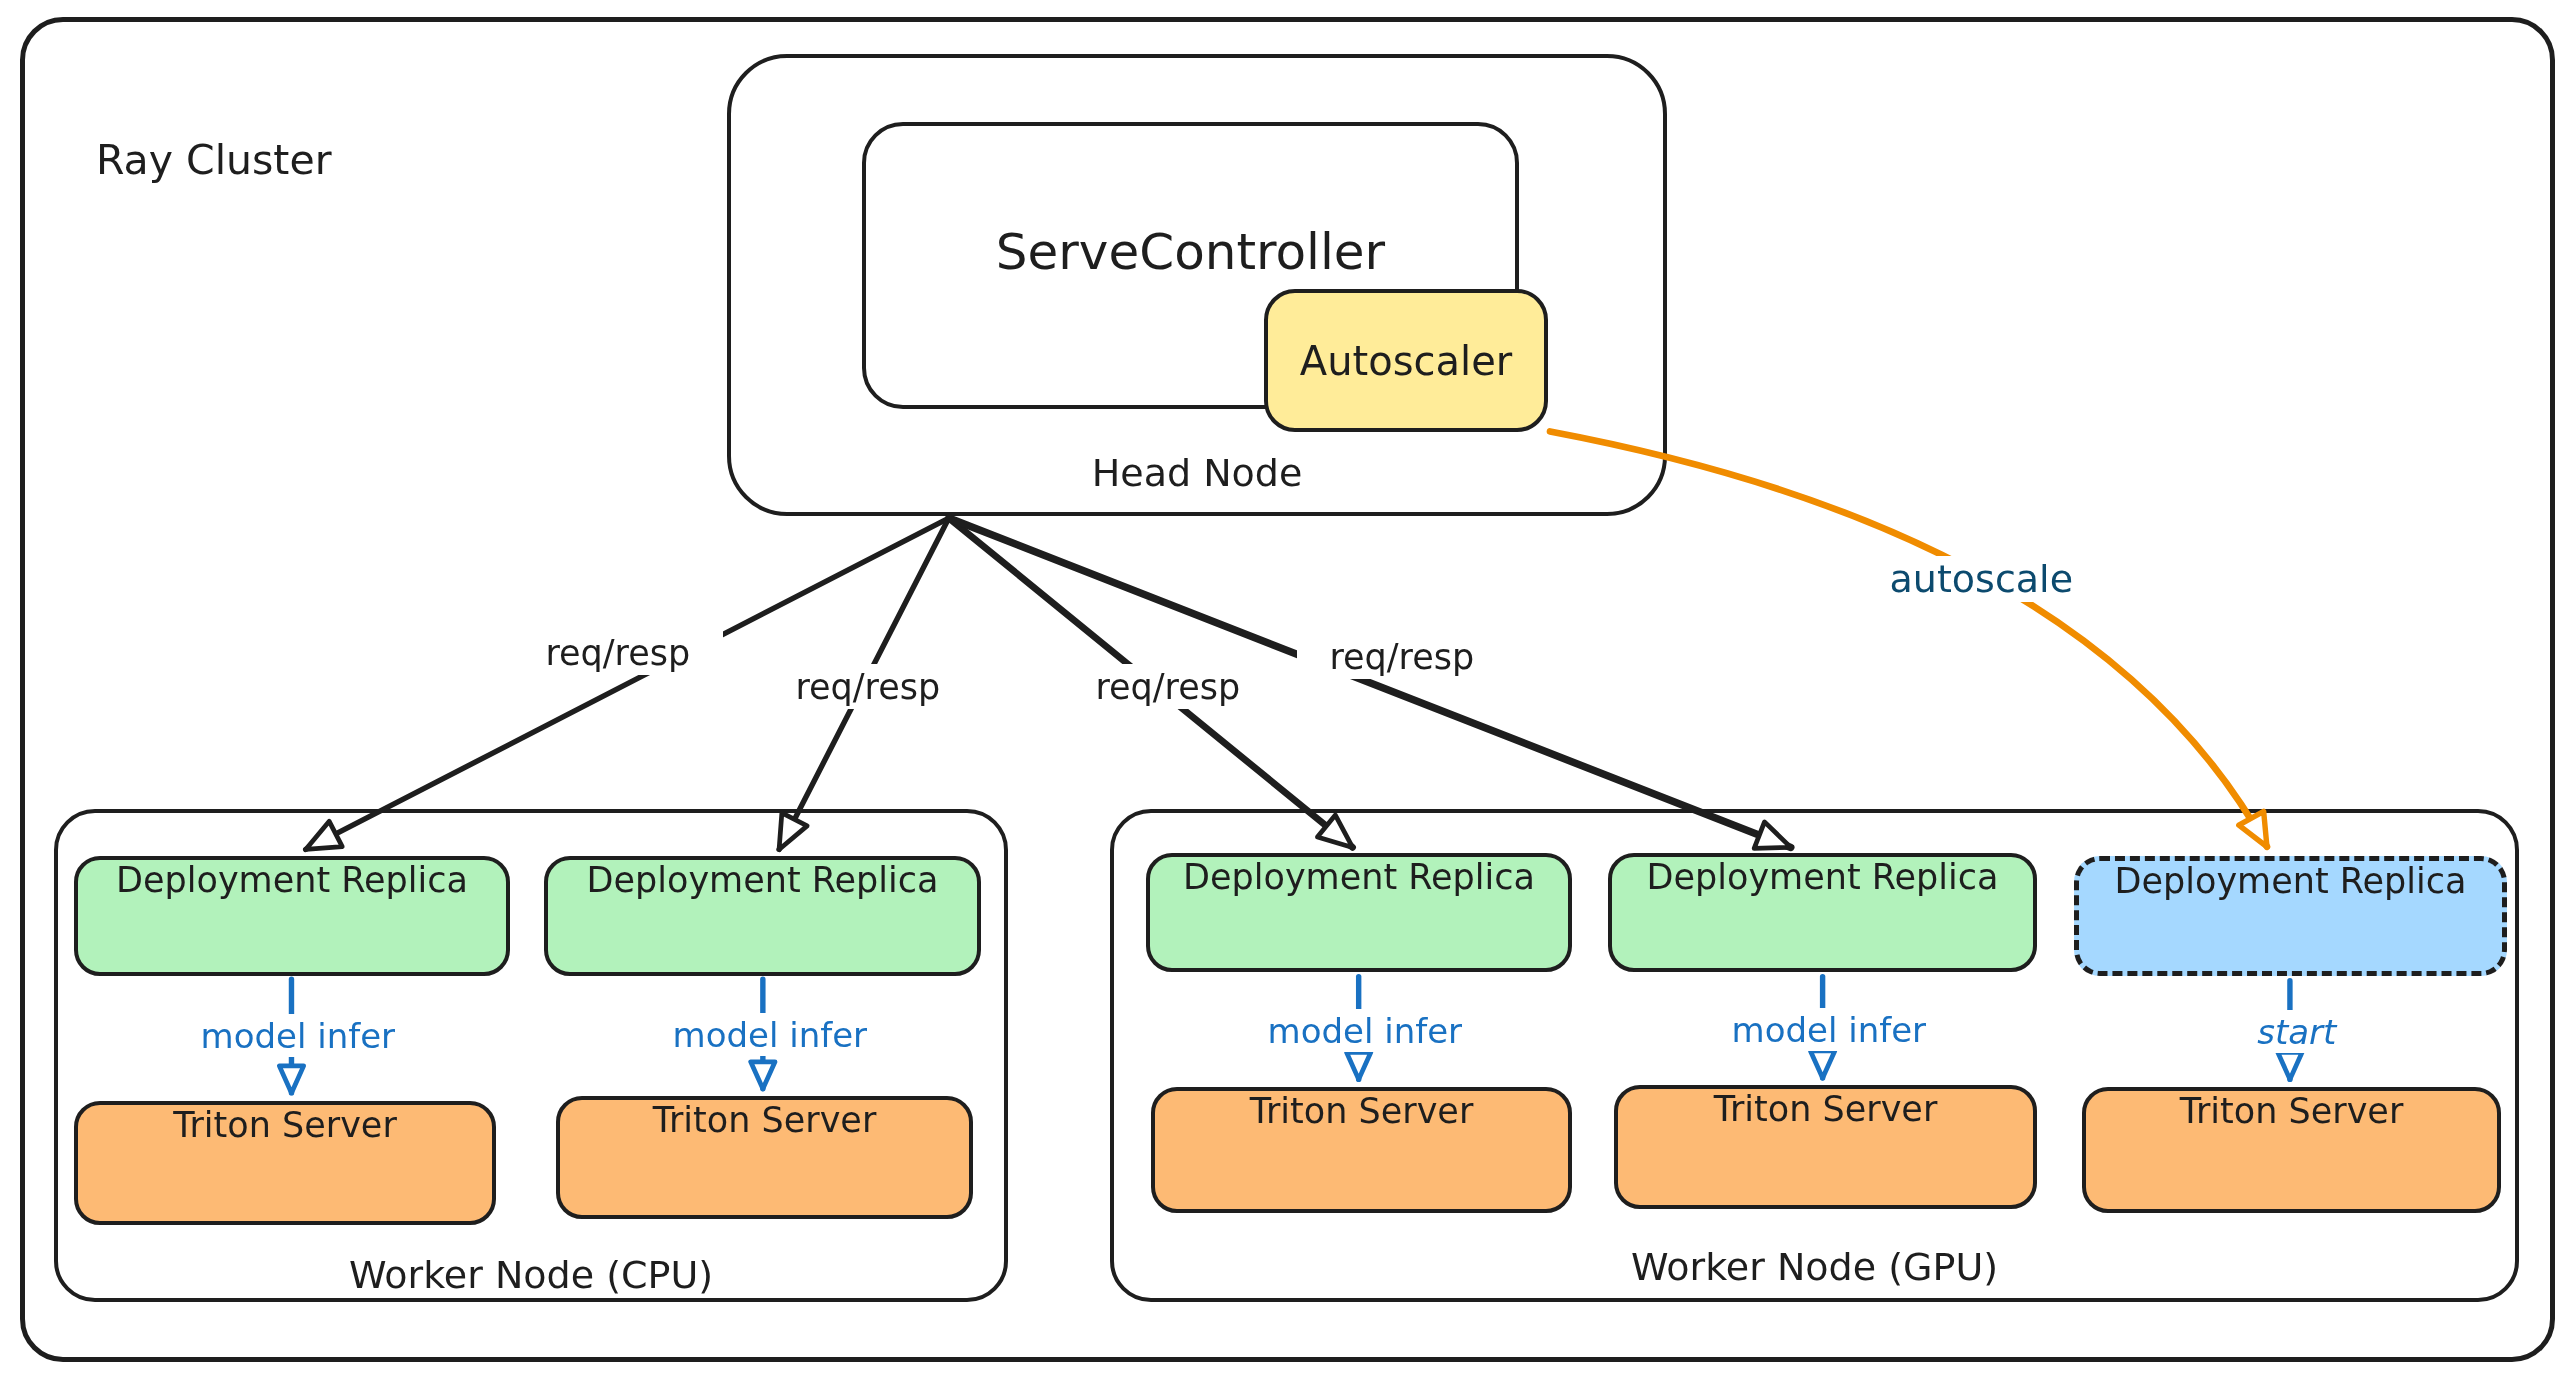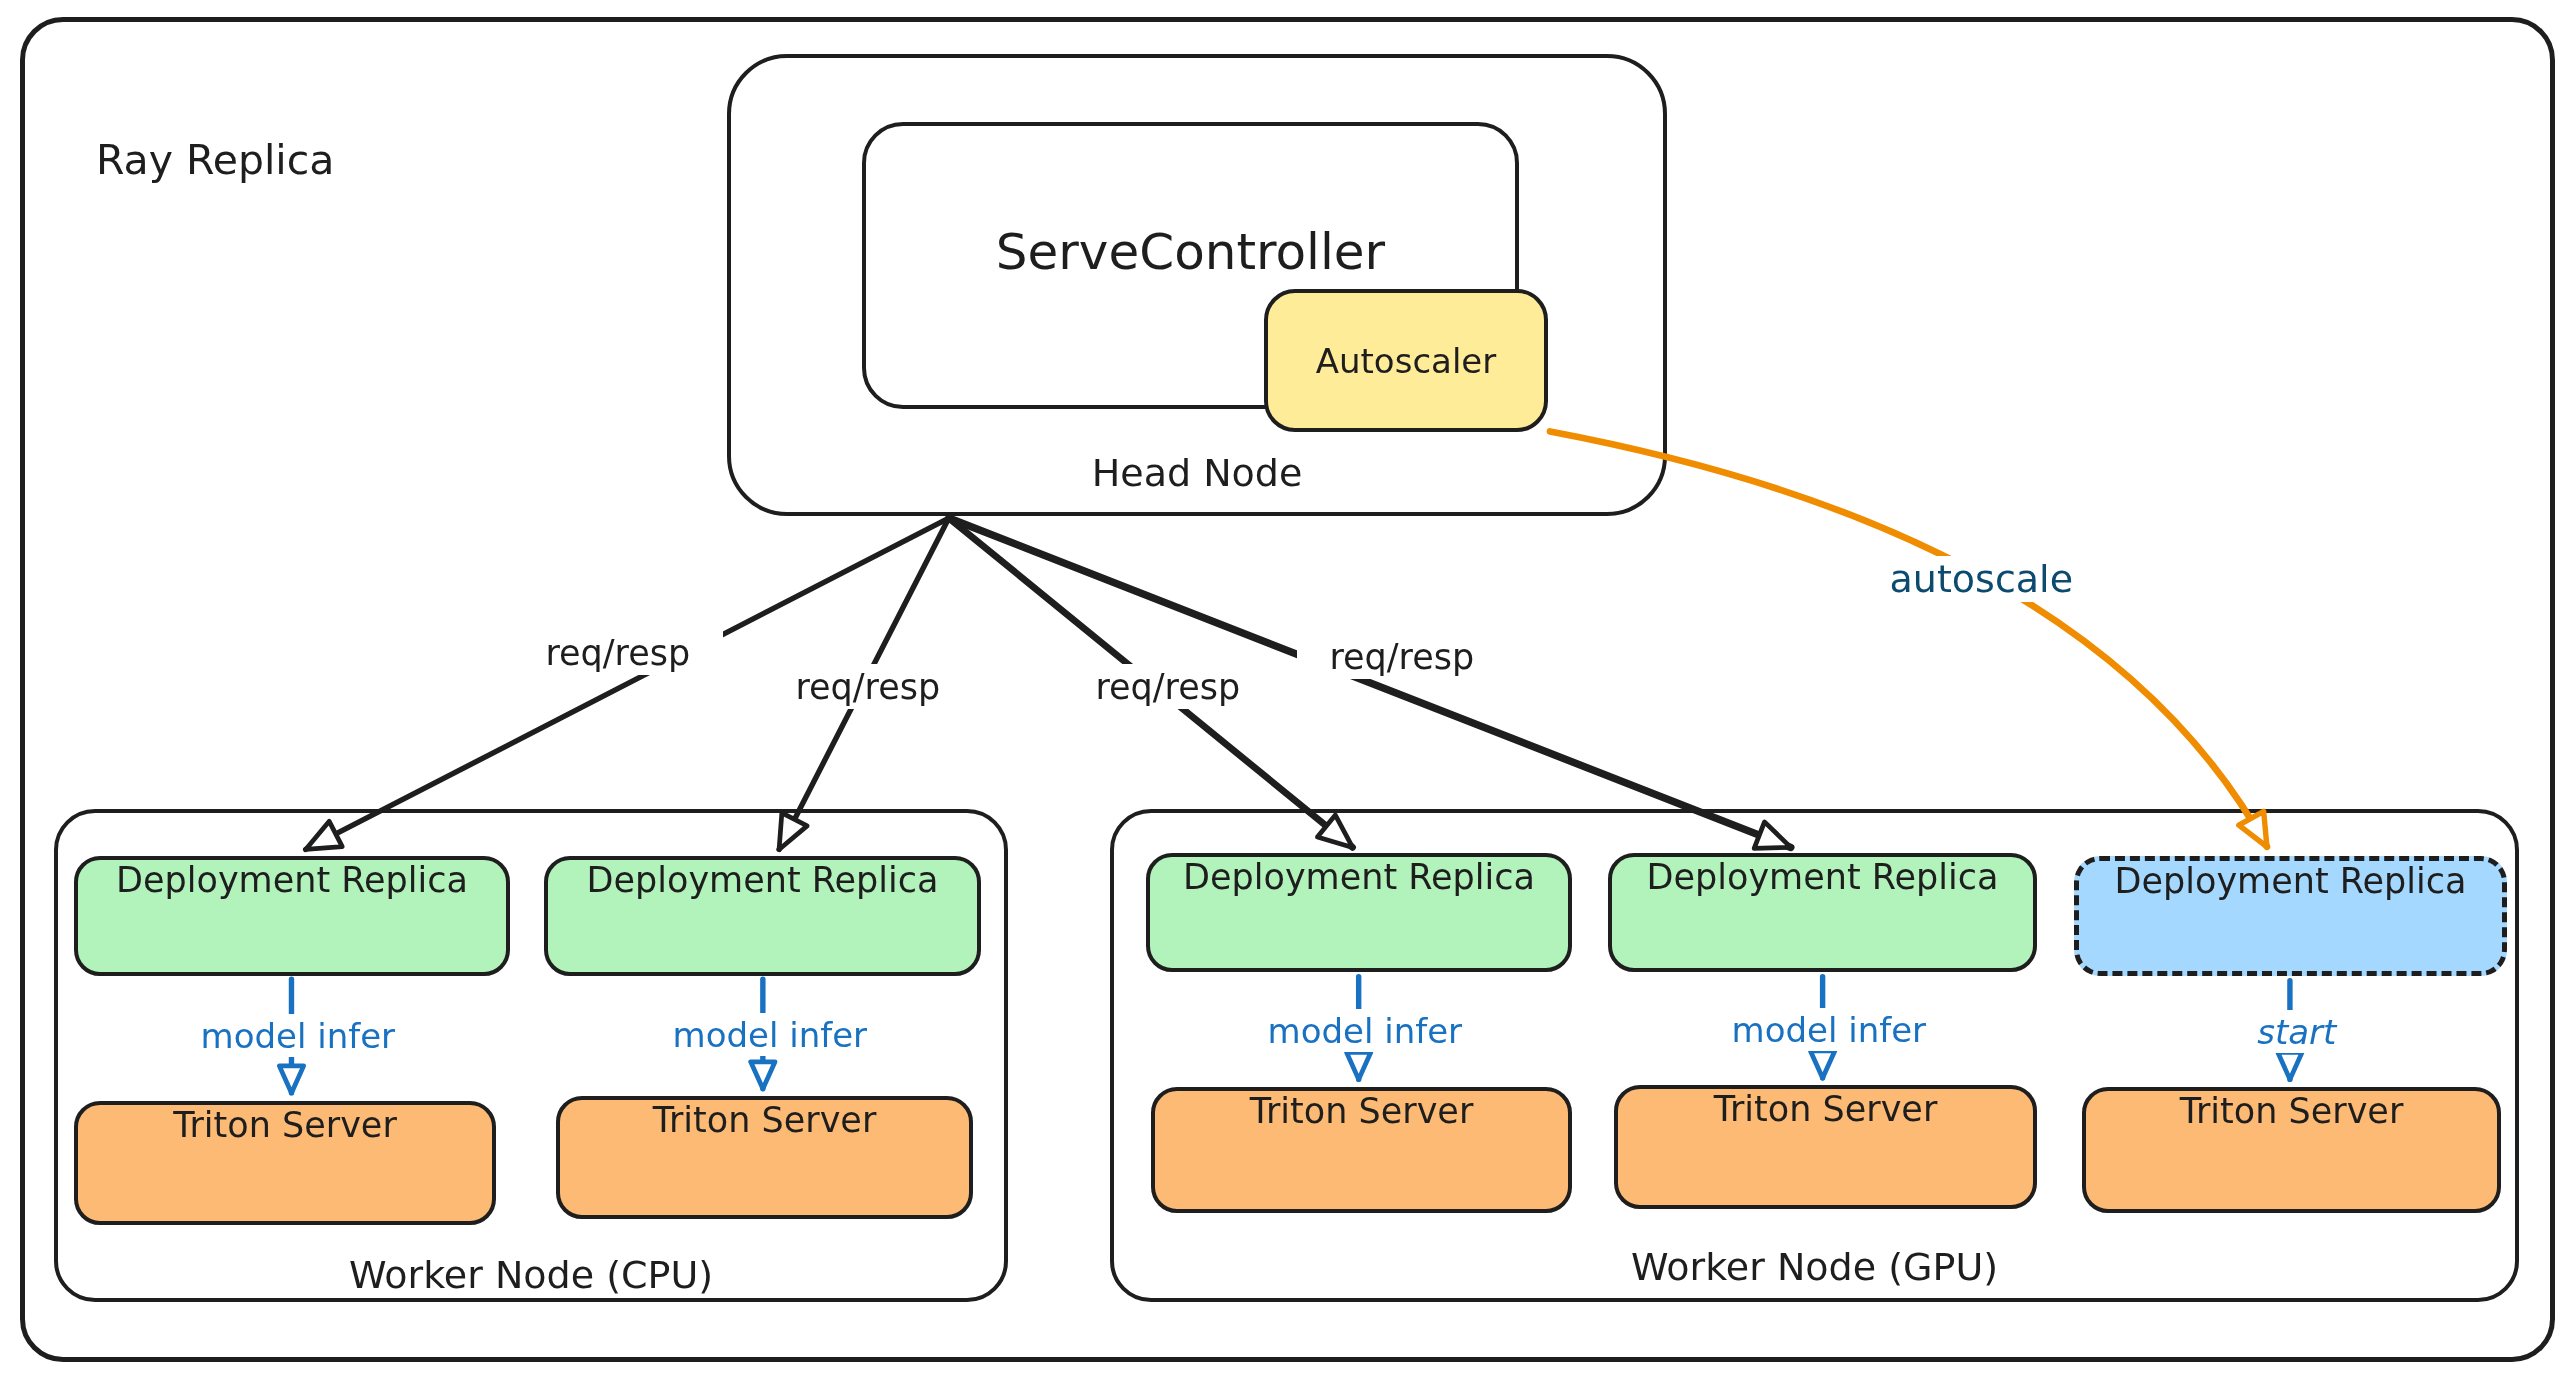--- a/index.html
+++ b/index.html
@@ -33,21 +33,21 @@
 
   
   .cluster { left: 20px; top: 17px; width: 2535px; height: 1345px; border-radius: 43px; border-width: 5.4px; }
   .cluster-label { left: 96px; top: 133px; height: 54px; font-size: 41px; }
 
   
   .head-node { left: 727px; top: 54px; width: 940px; height: 462px; border-radius: 60px; }
   .serve-controller { left: 862px; top: 122px; width: 657px; height: 287px; border-radius: 41px; background: #ffffff; }
   .sc-label { left: 862px; top: 218px; width: 657px; height: 68px; font-size: 50px; }
   .autoscaler { left: 1264px; top: 289px; width: 284px; height: 143px; border-radius: 31px; background: #ffec99; }
-  .autoscaler-label { left: 1264px; top: 289px; width: 284px; height: 143px; font-size: 34px; }
+  .autoscaler-label { left: 1264px; top: 289px; width: 284px; height: 143px; font-size: 40px; }
   .head-label { left: 727px; top: 448px; width: 940px; height: 49px; font-size: 38px; }
 
   
   .worker-cpu { left: 54px; top: 809px; width: 954px; height: 493px; border-radius: 41px; }
   .worker-cpu-label { left: 54px; top: 1251px; width: 954px; height: 47px; font-size: 38px; }
   .worker-gpu { left: 1110px; top: 809px; width: 1409px; height: 493px; border-radius: 41px; }
   .worker-gpu-label { left: 1110px; top: 1243px; width: 1409px; height: 47px; font-size: 38px; }
 
   .replica { background: #b2f2bb; border-radius: 26px; font-size: 35px; }
   .server  { background: #fdba74; border-radius: 26px; font-size: 35px; }
@@ -82,21 +82,21 @@
   .mi3 { left: 1250px; top: 1009px; width: 216px; height: 43px; }
   .mi4 { left: 1714px; top: 1008px; width: 216px; height: 43px; }
   .start-lbl { left: 2229px; top: 1010px; width: 122px; height: 43px; font-style: italic; }
 </style>
 </head>
 <body>
 
 <div class="canvas">
 
   <div class="box cluster"></div>
-  <div class="lbl cluster-label">Ray Replica</div>
+  <div class="lbl cluster-label">Ray Cluster</div>
 
   <div class="box head-node"></div>
   <div class="box serve-controller"></div>
   <div class="lbl sc-label">ServeController</div>
   <div class="box autoscaler"></div>
   <div class="lbl autoscaler-label">Autoscaler</div>
   <div class="lbl head-label">Head Node</div>
 
   <div class="box worker-cpu"></div>
   <div class="lbl worker-cpu-label">Worker Node (CPU)</div>

